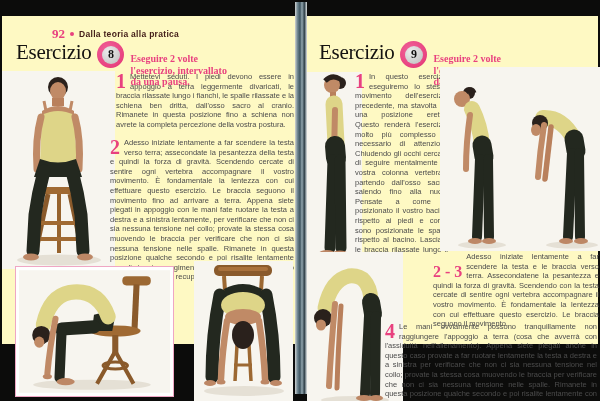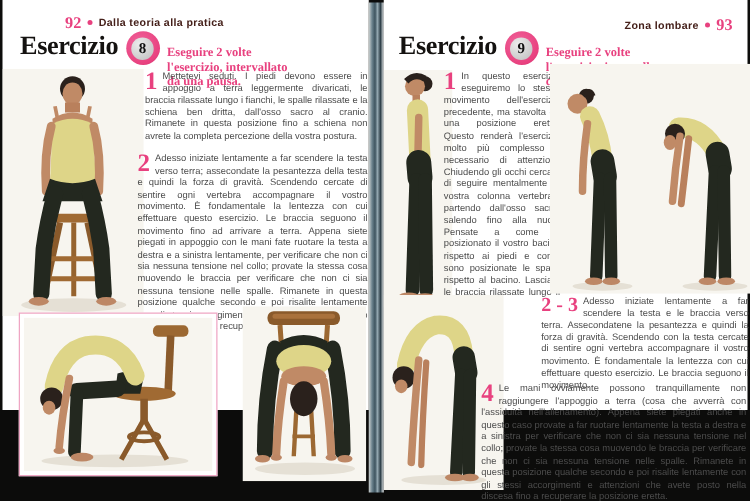--- a/index.html
+++ b/index.html
@@ -1,36 +1,36 @@
 <!DOCTYPE html>
 <html><head>
 <meta charset="utf-8">
 <style>
   *{margin:0;padding:0;box-sizing:border-box}
   html,body{width:600px;height:401px}
   body{background:#0c0c0b;position:relative;overflow:hidden;font-family:"Liberation Sans",sans-serif}
-  .page{position:absolute;top:0;height:328px;background:#ffffff}
+  .page{position:absolute;top:16px;height:328px;background:#fef9c3}
   #left-page{left:2px;width:293px}
   #right-page{left:307px;width:291px}
   #gutter{position:absolute;left:295px;top:2px;width:12px;height:392px;
     background:linear-gradient(90deg,#cfd3d2 0%,#6c838e 22%,#3e545f 42%,#93a7b0 58%,#2f4049 78%,#e2e6e7 100%)}
   .hdr{position:absolute;display:flex;align-items:center;gap:5px;white-space:nowrap}
   .pagenum{font-family:"Liberation Serif",serif;font-weight:bold;font-size:13px;color:#e8417f}
   .hdr-title{font-family:Liberation Sans, sans-serif;font-weight:bold;font-size:8.5px;color:#45201a;letter-spacing:.3px}
   .dot{width:4px;height:4px;border-radius:50%;background:#e8417f}
   .title-row{position:absolute;display:flex;align-items:flex-start;gap:6px}
-  .ex-title{font-family:"Liberation Serif",serif;font-weight:bold;font-size:21px;color:#141210;letter-spacing:-.3px;line-height:24px}
+  .ex-title{font-family:"Liberation Serif",serif;font-weight:normal;font-size:21px;color:#141210;letter-spacing:-.3px;line-height:24px}
   .badge{width:27px;height:27px;border-radius:50%;background:radial-gradient(circle at 40% 35%,#f0639a,#e8417f 70%,#c92a68);
     display:flex;align-items:center;justify-content:center;flex:0 0 auto;margin-top:1px}
   .badge-inner{width:18px;height:18px;border-radius:50%;background:radial-gradient(circle at 35% 30%,#ececec,#bdbdbd);
     display:flex;align-items:center;justify-content:center;font-family:"Liberation Serif",serif;font-weight:bold;font-size:12px;color:#101010}
   .instr{font-family:"Liberation Serif",serif;font-weight:bold;font-size:10px;color:#e8417f;line-height:11.5px;width:100px;margin-top:13px}
   .step{position:absolute;font-size:7.5px;line-height:9.6px;color:#4c4c4c;text-align:justify}
   .step-num{float:left;font-family:"Liberation Serif",serif;font-weight:bold;font-size:20px;color:#e8417f;line-height:16px;margin:1px 4px 0 0}
-  .step-num.wide{font-size:16px;line-height:14px;margin-top:2px}
+  .step-num.wide{font-size:16px;line-height:14px;margin-top:13px}
   .photo{position:absolute}
   .photo svg{display:block;width:100%;height:100%}
   .framed{border:1px solid #efa6c4;padding:3px;background:#fff}
 </style>
 </head>
 <body>
 
 <div class="page" id="left-page">
 
   <div class="hdr" style="left:50px;top:10px">
@@ -125,25 +125,20 @@
       <ellipse cx="16" cy="122" rx="6" ry="3" fill="#bd8765"></ellipse>
       <ellipse cx="82" cy="122" rx="6" ry="3" fill="#bd8765"></ellipse>
     </svg>
   </div>
 </div>
 
 <div id="gutter"></div>
 
 <div class="page" id="right-page">
 
-  <div class="hdr" style="right:12px;top:12px">
-    <span class="hdr-title">Zona lombare</span>
-    <span class="dot"></span>
-    <span class="pagenum">93</span>
-  </div>
 
   <div class="title-row" style="left:12px;top:24px">
     <span class="ex-title">Esercizio</span>
     <span class="badge">
       <span class="badge-inner">9</span>
     </span>
     <span class="instr">Eseguire 2 volte l'esercizio, intervallato da una pausa.</span>
   </div>
 
   <div class="photo" style="left:0;top:56px;width:55px;height:190px">

